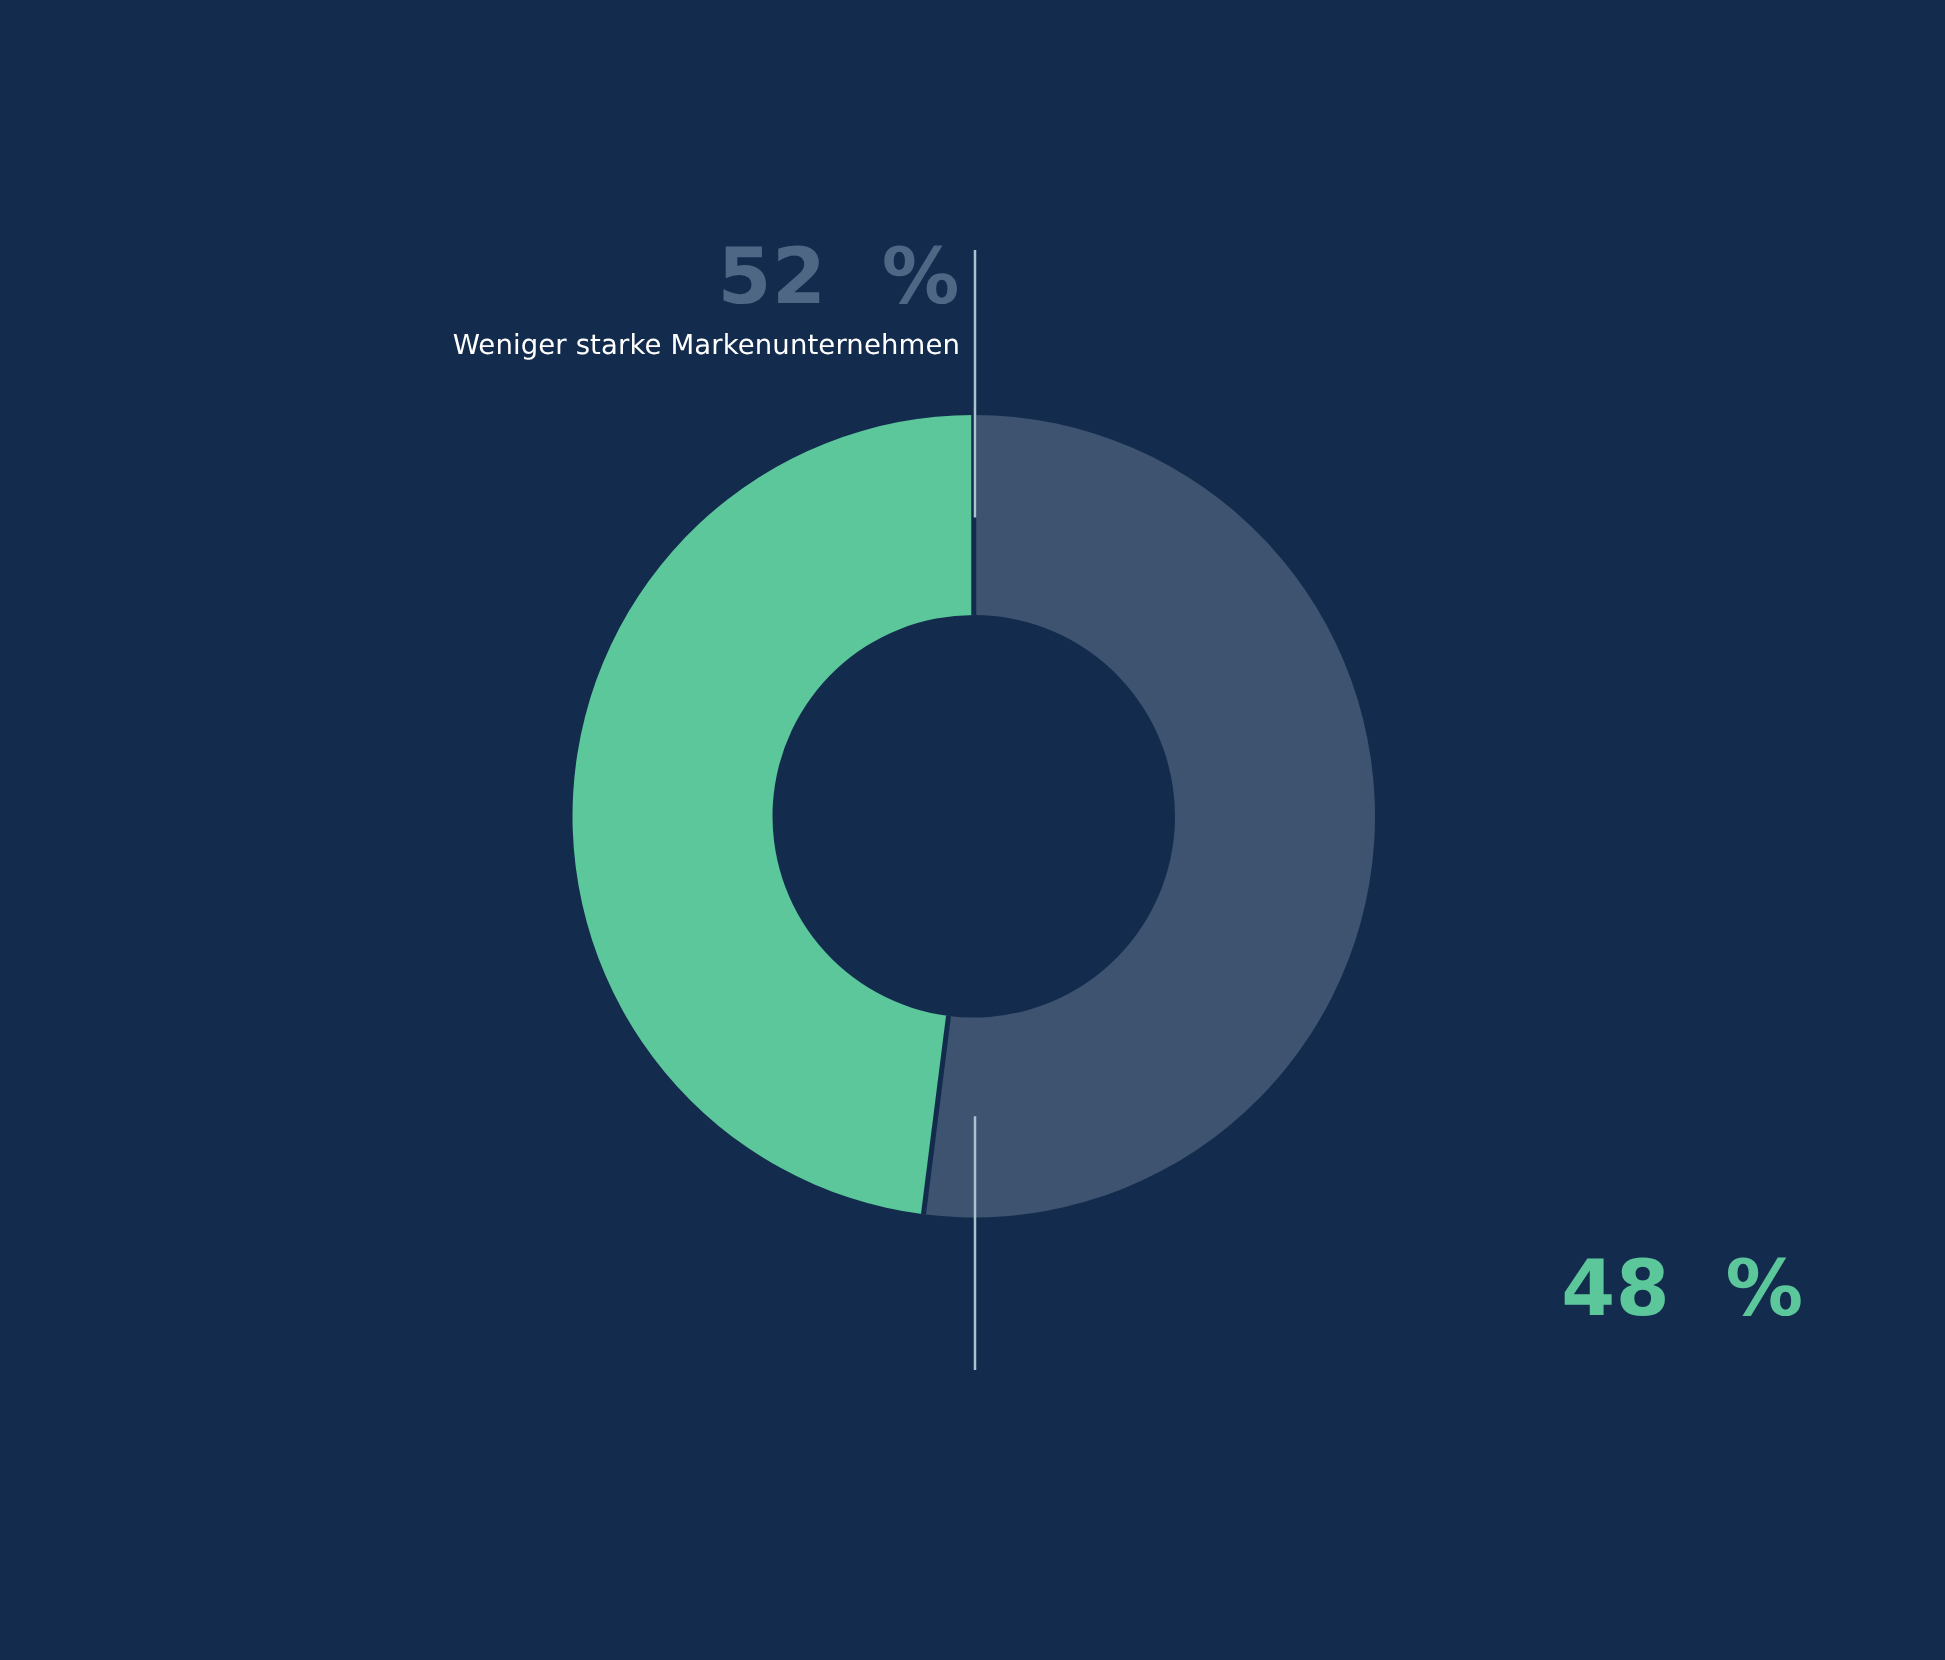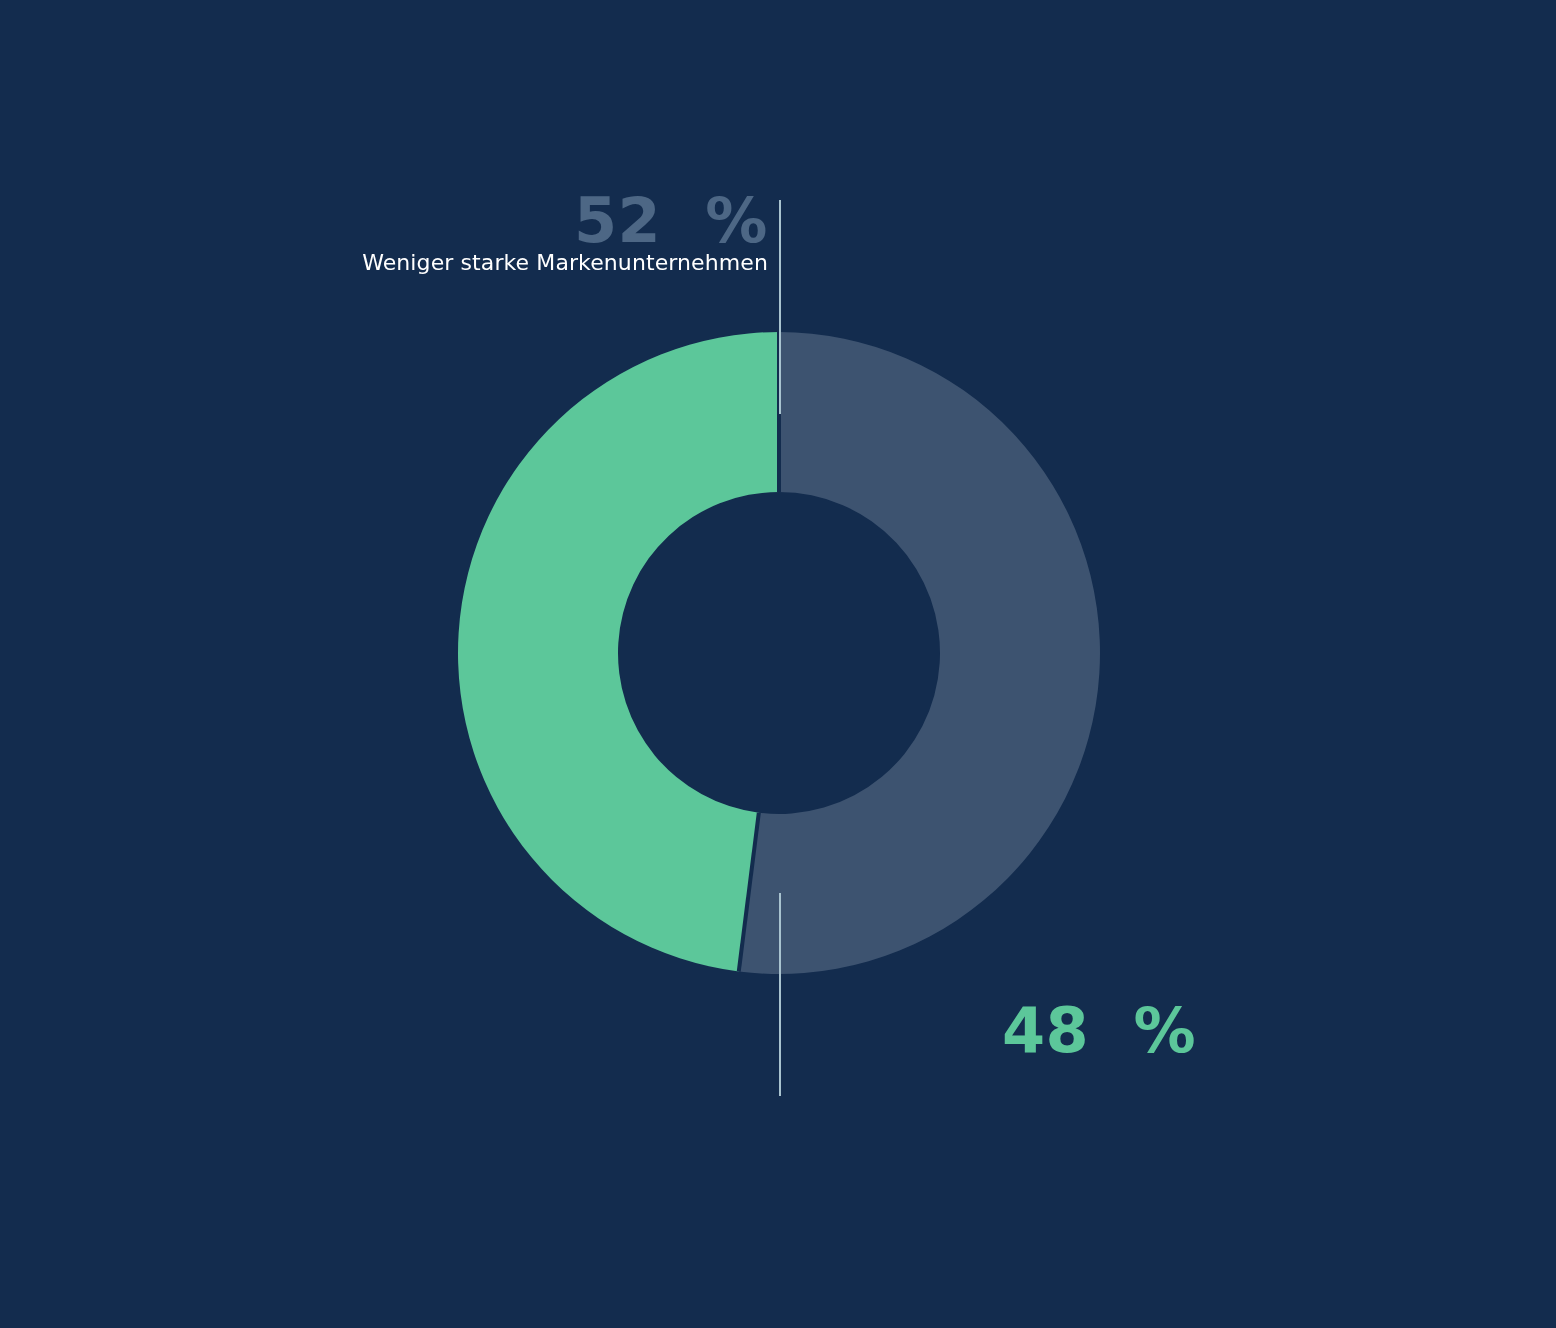--- a/index.html
+++ b/index.html
@@ -30,24 +30,24 @@
   }
 
   #callout-top {
     left: 120px;
     top: 190px;
     width: 648px;
     text-align: right;
   }
 
   #callout-bottom {
-    left: 779px;
+    left: 803px;
     top: 1000px;
     width: 640px;
-    text-align: center;
+    text-align: right;
   }
 
   .callout-value {
     font-size: 62px;
     font-weight: bold;
     letter-spacing: 0.5px;
     white-space: pre;
     display: block;
     margin: 0;
     padding: 0;
@@ -59,21 +59,21 @@
 
   #value-bottom {
     color: #5cc79a;
   }
 
   .callout-label {
     display: block;
     font-size: 22px;
     font-weight: normal;
     color: #ffffff;
-    margin-top: 0;
+    margin-top: 14px;
     letter-spacing: 0.1px;
     white-space: nowrap;
   }
 
   
   .leader-line {
     position: absolute;
     width: 2px;
     background: #a9c3cf;
   }

